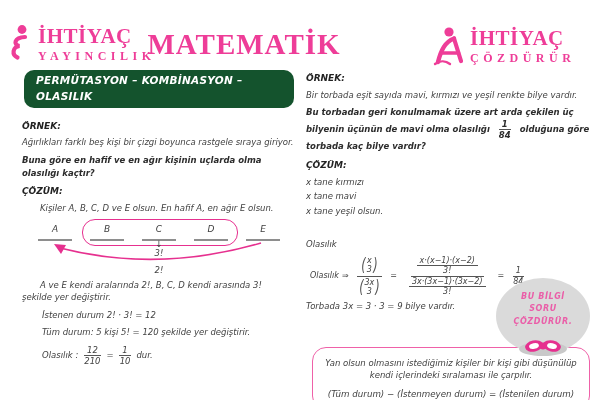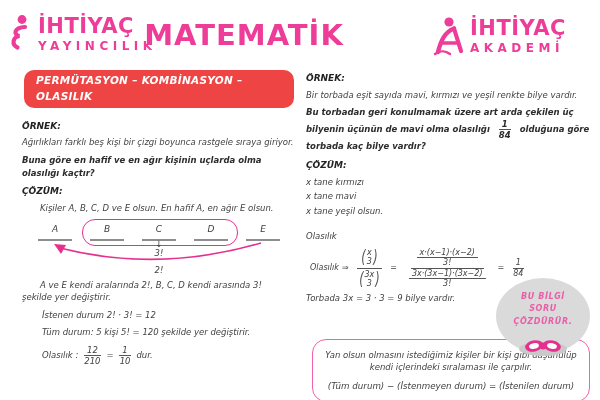--- a/index.html
+++ b/index.html
@@ -3,39 +3,39 @@
 <meta charset="utf-8">
 <style>
   html,body{margin:0;padding:0;}
   body{
     width:600px;height:400px;position:relative;overflow:hidden;
     background:#ffffff;
     font-family:"DejaVu Sans",sans-serif;
     color:#414141;
   }
   
-  .header{position:absolute;left:0;top:6px;width:488px;height:62px;}
+  .header{position:absolute;left:0;top:16px;width:488px;height:62px;font-family:Liberation Serif, serif;}
   .logo{position:absolute;display:flex;align-items:center;gap:4px;}
   .logo-left{left:8px;top:8px;}
   .logo-right{left:428px;top:10px;}
   .logo svg{display:block;}
   .logo-text{display:flex;flex-direction:column;line-height:1;}
   .logo-brand{font-weight:800;font-size:21px;color:#ee3d98;letter-spacing:.5px;}
   .logo-sub{font-weight:700;font-size:12px;color:#ee3d98;letter-spacing:4.5px;margin-top:3px;}
   .page-title{
     position:absolute;left:0;right:0;top:12px;margin:0;text-align:center;
     font-size:29px;font-weight:800;letter-spacing:1px;color:#ee3d98;
   }
   
   .col{position:absolute;font-size:8.5px;line-height:1.5;}
   .col-left{left:22px;top:68px;width:272px;}
   .col-right{left:306px;top:66px;width:288px;}
   .hand{font-style:italic;}
   .banner{
-    display:inline-block;background:#ef4444;color:#ffffff;
+    display:inline-block;background:#14532d;color:#ffffff;
     font-weight:700;font-style:italic;font-size:10.5px;letter-spacing:.3px;
     padding:3px 12px;border-radius:10px;margin:2px 0 6px 2px;
   }
   .label{font-weight:800;font-style:italic;color:#222;font-size:9px;margin:6px 0 3px 0;}
   .para{margin:0 0 5px 0;}
   .bold-q{font-weight:700;color:#2c2c2c;}
   .indent{text-indent:18px;}
   .step{margin:4px 0 4px 20px;}
   
   .frac{display:inline-flex;flex-direction:column;align-items:center;vertical-align:middle;line-height:1.2;margin:0 3px;}
@@ -98,21 +98,21 @@
       <svg width="38" height="40" viewBox="0 0 38 40">
         <circle cx="21" cy="6" r="4.6" fill="#ee3d98"></circle>
         <path d="M10 36 C 13 24, 17 16, 26 12.5" stroke="#ee3d98" stroke-width="4.4" fill="none" stroke-linecap="round"></path>
         <path d="M26 12.5 L 33 35" stroke="#ee3d98" stroke-width="4.2" fill="none" stroke-linecap="round"></path>
         <path d="M13.5 27 L 30.5 27" stroke="#ee3d98" stroke-width="3.6" fill="none" stroke-linecap="round"></path>
         <path d="M7 38 C 12 34, 18 35, 22 38" stroke="#ee3d98" stroke-width="2.4" fill="none" stroke-linecap="round"></path>
       </svg>
     </span>
     <div class="logo-text">
       <span class="logo-brand">İHTİYAÇ</span>
-      <span class="logo-sub">AKADEMİ</span>
+      <span class="logo-sub">ÇÖZDÜRÜR</span>
     </div>
   </div>
 </div>
 
 <div class="col col-left hand">
   <div class="banner">PERMÜTASYON – KOMBİNASYON – OLASILIK</div>
 
   <div class="label">ÖRNEK:</div>
   <p class="para">Ağırlıkları farklı beş kişi bir çizgi boyunca rastgele sıraya giriyor.</p>
   <p class="para bold-q">Buna göre en hafif ve en ağır kişinin uçlarda olma olasılığı kaçtır?</p>
@@ -163,21 +163,21 @@
     <span class="frac">
       <span class="num">1</span>
       <span class="den">84</span>
     </span>
     <span>olduğuna göre torbada kaç bilye vardır?</span>
   </p>
 
   <div class="label">ÇÖZÜM:</div>
   <p class="para" style="margin-bottom:2px">x tane kırmızı</p>
   <p class="para" style="margin-bottom:2px">x tane mavi</p>
-  <p class="para" style="margin-bottom:12px">x tane yeşil olsun.</p>
+  <p class="para" style="margin-bottom:20px">x tane yeşil olsun.</p>
   <p class="para" style="margin-bottom:2px">Olasılık</p>
 
   <div class="formula-line">
     <span>Olasılık</span>
     <span>⇒</span>
     <span class="frac">
       <span class="num">
         <span class="binom">
           <span class="stack">
             <span>x</span>

